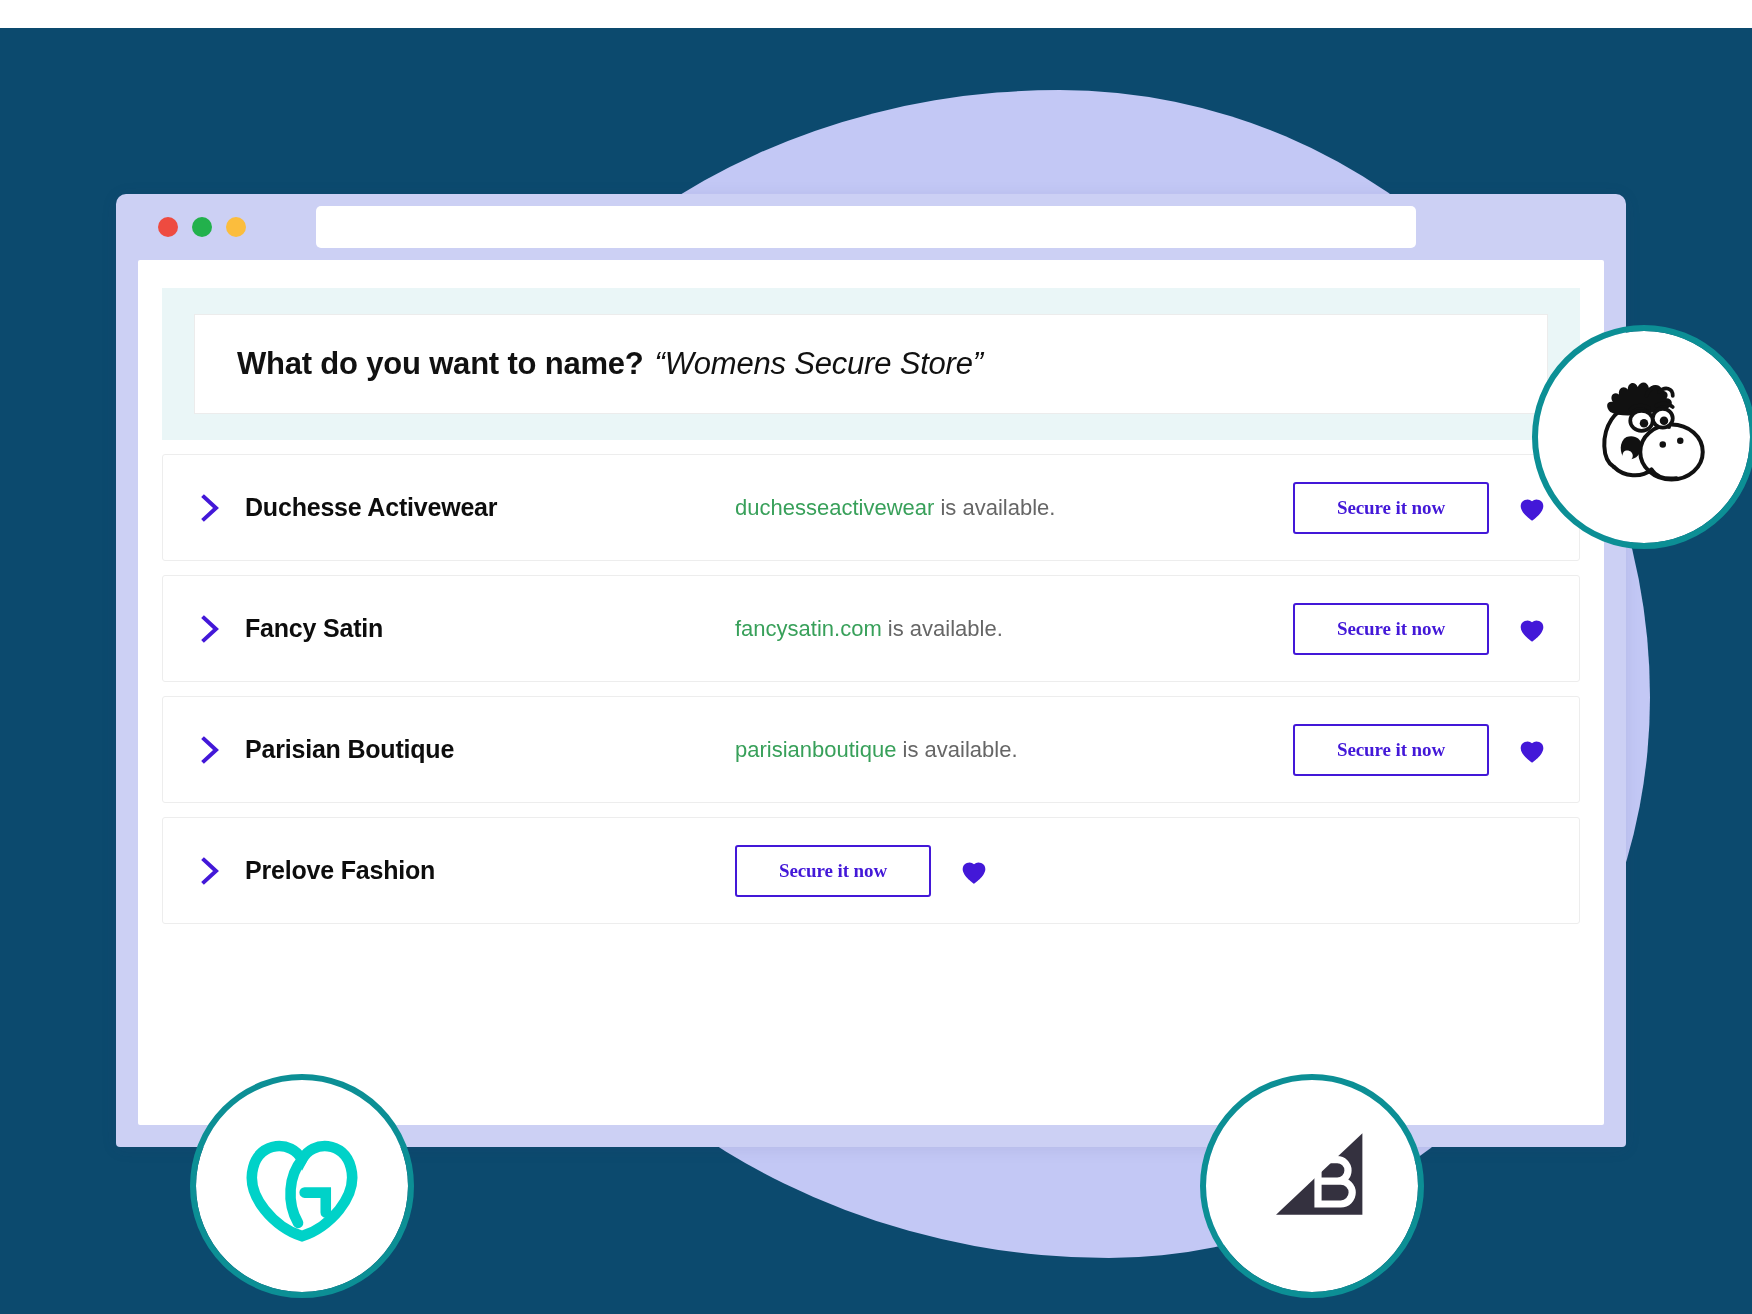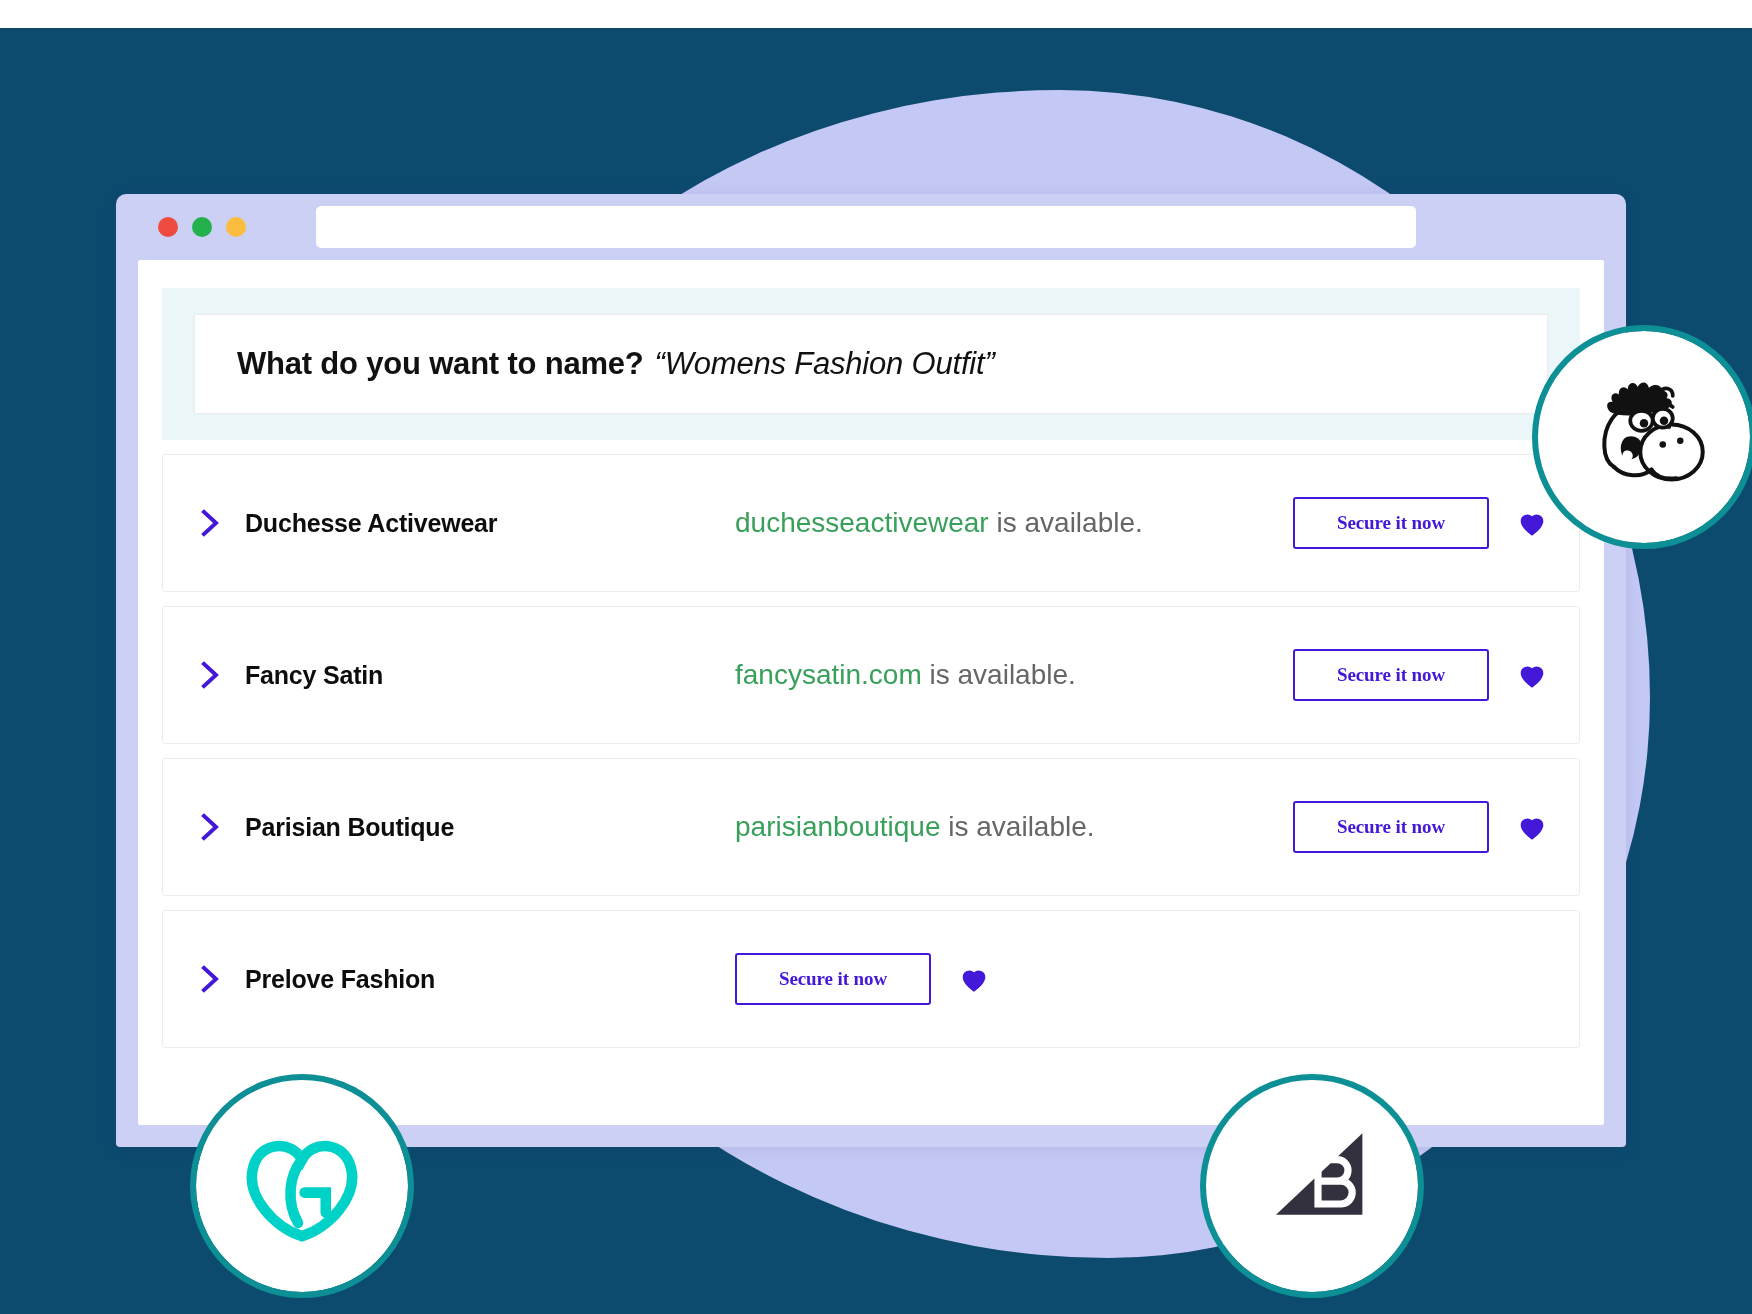--- a/index.html
+++ b/index.html
@@ -110,21 +110,21 @@
     letter-spacing: -.2px;
   }
 
   
   .results { padding: 14px 24px 0 24px; }
 
   .result-row {
     position: relative;
     display: flex;
     align-items: center;
-    height: 138px;
+    height: 107px;
     margin-bottom: 14px;
     background: #ffffff;
     border: 1px solid #ededed;
     border-radius: 3px;
     padding: 0 30px 0 38px;
   }
 
   .chev {
     flex: 0 0 auto;
     width: 22px;
@@ -138,21 +138,21 @@
   .name {
     font-size: 25px;
     font-weight: 700;
     color: #0d0d0d;
     letter-spacing: -.2px;
     width: 490px;
     flex: 0 0 auto;
   }
 
   .avail {
-    font-size: 28px;
+    font-size: 22px;
     color: #666666;
     flex: 1 1 auto;
     white-space: nowrap;
   }
   .avail .dom { color: #38a05a; }
 
   .secure-btn {
     flex: 0 0 auto;
     width: 196px;
     height: 52px;
@@ -217,21 +217,21 @@
         <span class="dot yellow"></span>
       </div>
       <div class="urlbar"></div>
     </div>
 
     <div class="browser-body">
 
       <div class="query-banner">
         <div class="query-card">
           <span class="query-q">What do you want to name?</span>
-          <span class="query-term">“Womens Fashion Outfit”</span>
+          <span class="query-term">“Womens Secure Store”</span>
         </div>
       </div>
 
       <div class="results">
 
         <div class="result-row">
           <span class="chev">
             <svg width="20" height="28" viewBox="0 0 20 28">
                 <path d="M3 3 L15 14 L3 25" fill="none" stroke="#4318d8" stroke-width="4" stroke-linecap="square"></path>
               </svg>

